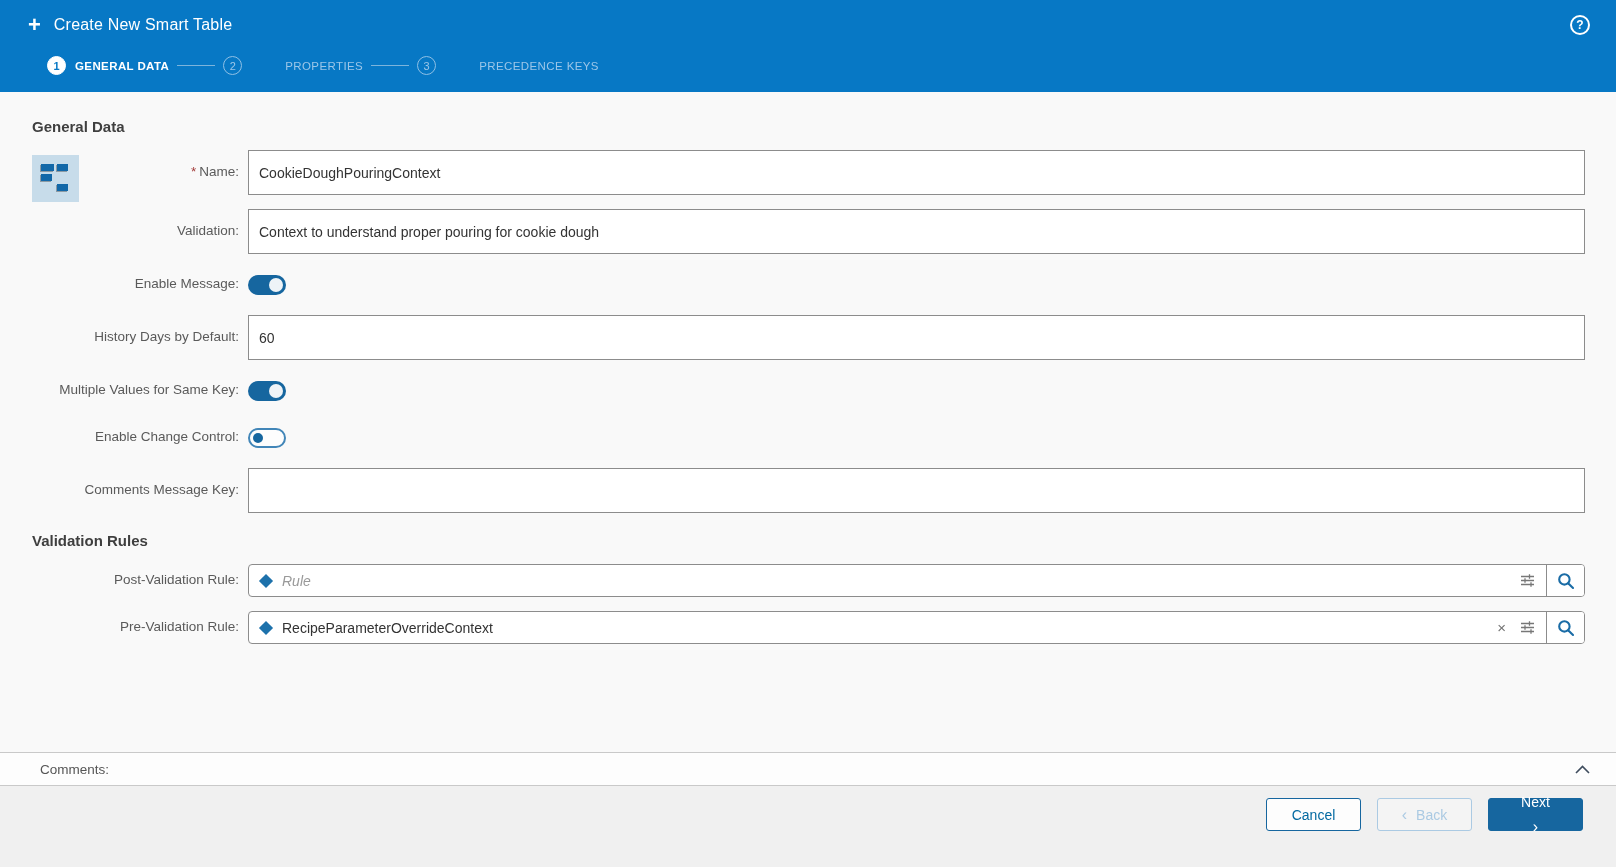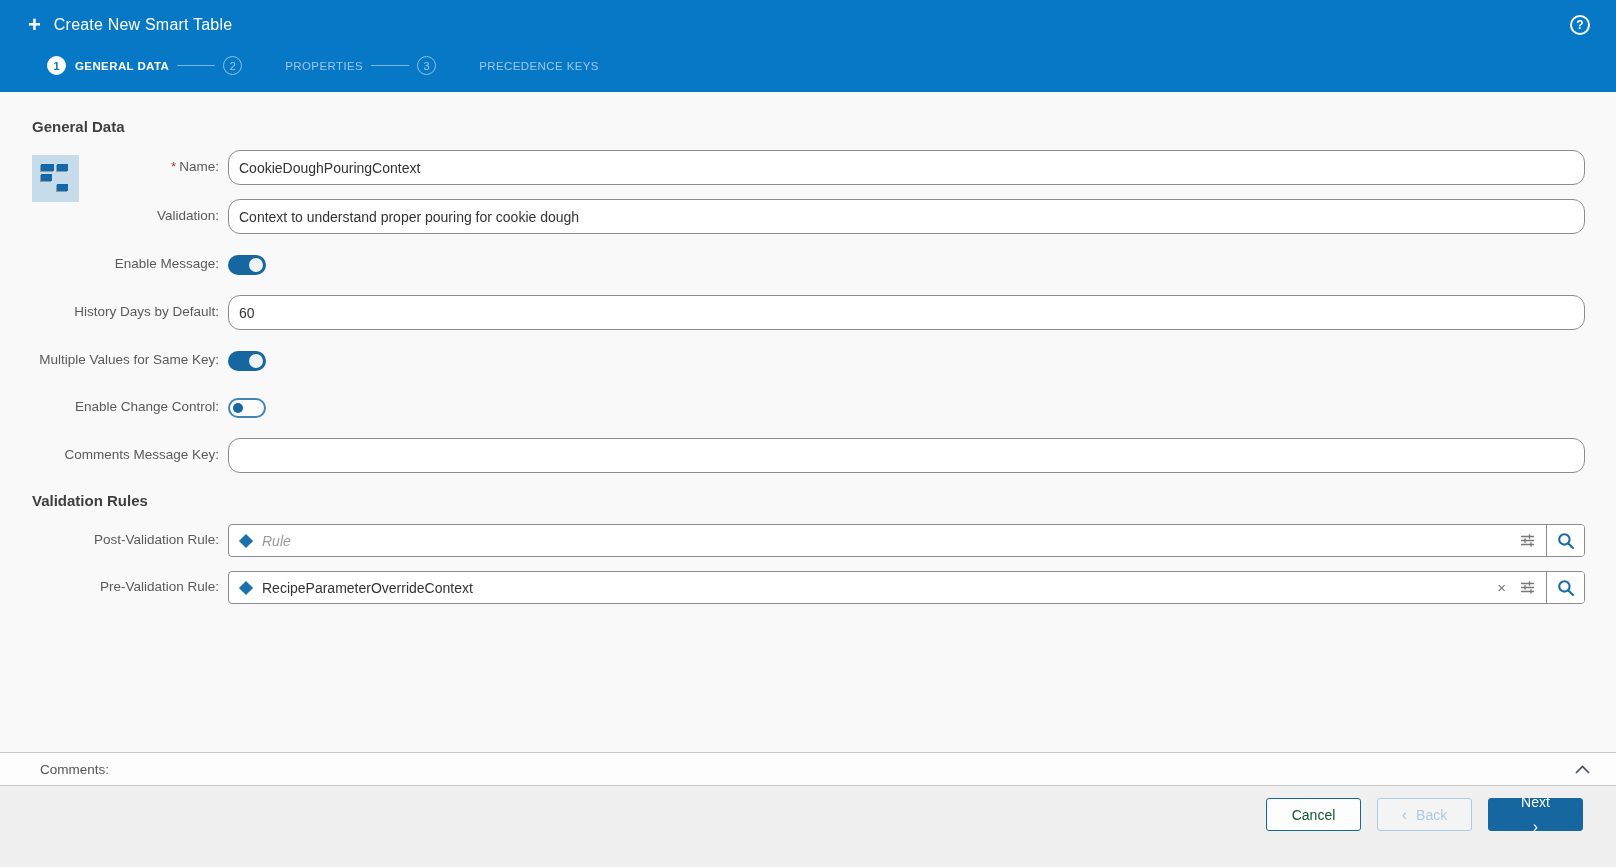--- a/index.html
+++ b/index.html
@@ -51,27 +51,27 @@
   }
   .tile-bar { position: absolute; background: #1268a8; box-shadow: -1px 1px 0 #8c9aa3; }
   .tile-bar.b1 { left: 9px;  top: 9px;  width: 13px; height: 7px; }
   .tile-bar.b2 { left: 25px; top: 9px;  width: 11px; height: 7px; }
   .tile-bar.b3 { left: 9px;  top: 19px; width: 11px; height: 7px; }
   .tile-bar.b4 { left: 25px; top: 29px; width: 11px; height: 7px; }
 
   .form-row { display: flex; align-items: center; min-height: 33px; margin-bottom: 14px; }
   .form-label {
     width: 196px; flex-shrink: 0; text-align: right; padding-right: 9px;
-    font-size: 13.5px; color: #5a5a5a; line-height: 1.2;
+    font-size: 13.5px; color: #5a5a5a; line-height: 1.2; margin-left: 20px;
   }
   .req { color: #a33c3a; margin-right: 3px; font-size: 13.5px; }
   .form-control { flex: 1; display: flex; align-items: center; }
   input.text-input {
-    width: 100%; height: 35px;
-    border: 1px solid #8c8c8c; border-radius: 12px; background: #fff;
+    width: 100%; height: 45px;
+    border: 1px solid #8c8c8c; border-radius: 0; background: #fff;
     padding: 0 10px; font-size: 14px; color: #333;
     font-family: "Liberation Sans", "DejaVu Sans", sans-serif;
     outline: none;
   }
 
   
   .toggle { width: 38px; height: 20px; border-radius: 10px; position: relative; cursor: pointer; }
   .toggle.on { background: #16669f; }
   .toggle.on .knob {
     position: absolute; right: 3px; top: 3px; width: 14px; height: 14px;
@@ -117,21 +117,21 @@
   .footer {
     flex-shrink: 0; height: 81px; background: #f0f0f0;
     display: flex; justify-content: flex-end; align-items: flex-start;
     padding: 12px 33px 0 0; gap: 16px;
   }
   .btn {
     min-width: 95px; height: 33px; border-radius: 3px; font-size: 14px;
     display: flex; align-items: center; justify-content: center; gap: 9px;
     font-family: "Liberation Sans", "DejaVu Sans", sans-serif; cursor: pointer;
   }
-  .btn-cancel { background: #fdfdfd; border: 1px solid #16669f; color: #14532d; }
+  .btn-cancel { background: #fdfdfd; border: 1px solid #16669f; color: #0369a1; }
   .btn-back { background: #f4f4f4; border: 1px solid #abcae3; color: #abcae3; cursor: default; }
   .btn-next { background: #16669f; border: 1px solid #16669f; color: #fff; flex-direction: column; }
   .chev { font-size: 16px; line-height: 1; font-weight: 400; }
 </style>
 </head>
 <body>
 
 <div class="page">
 
   <div class="header">

